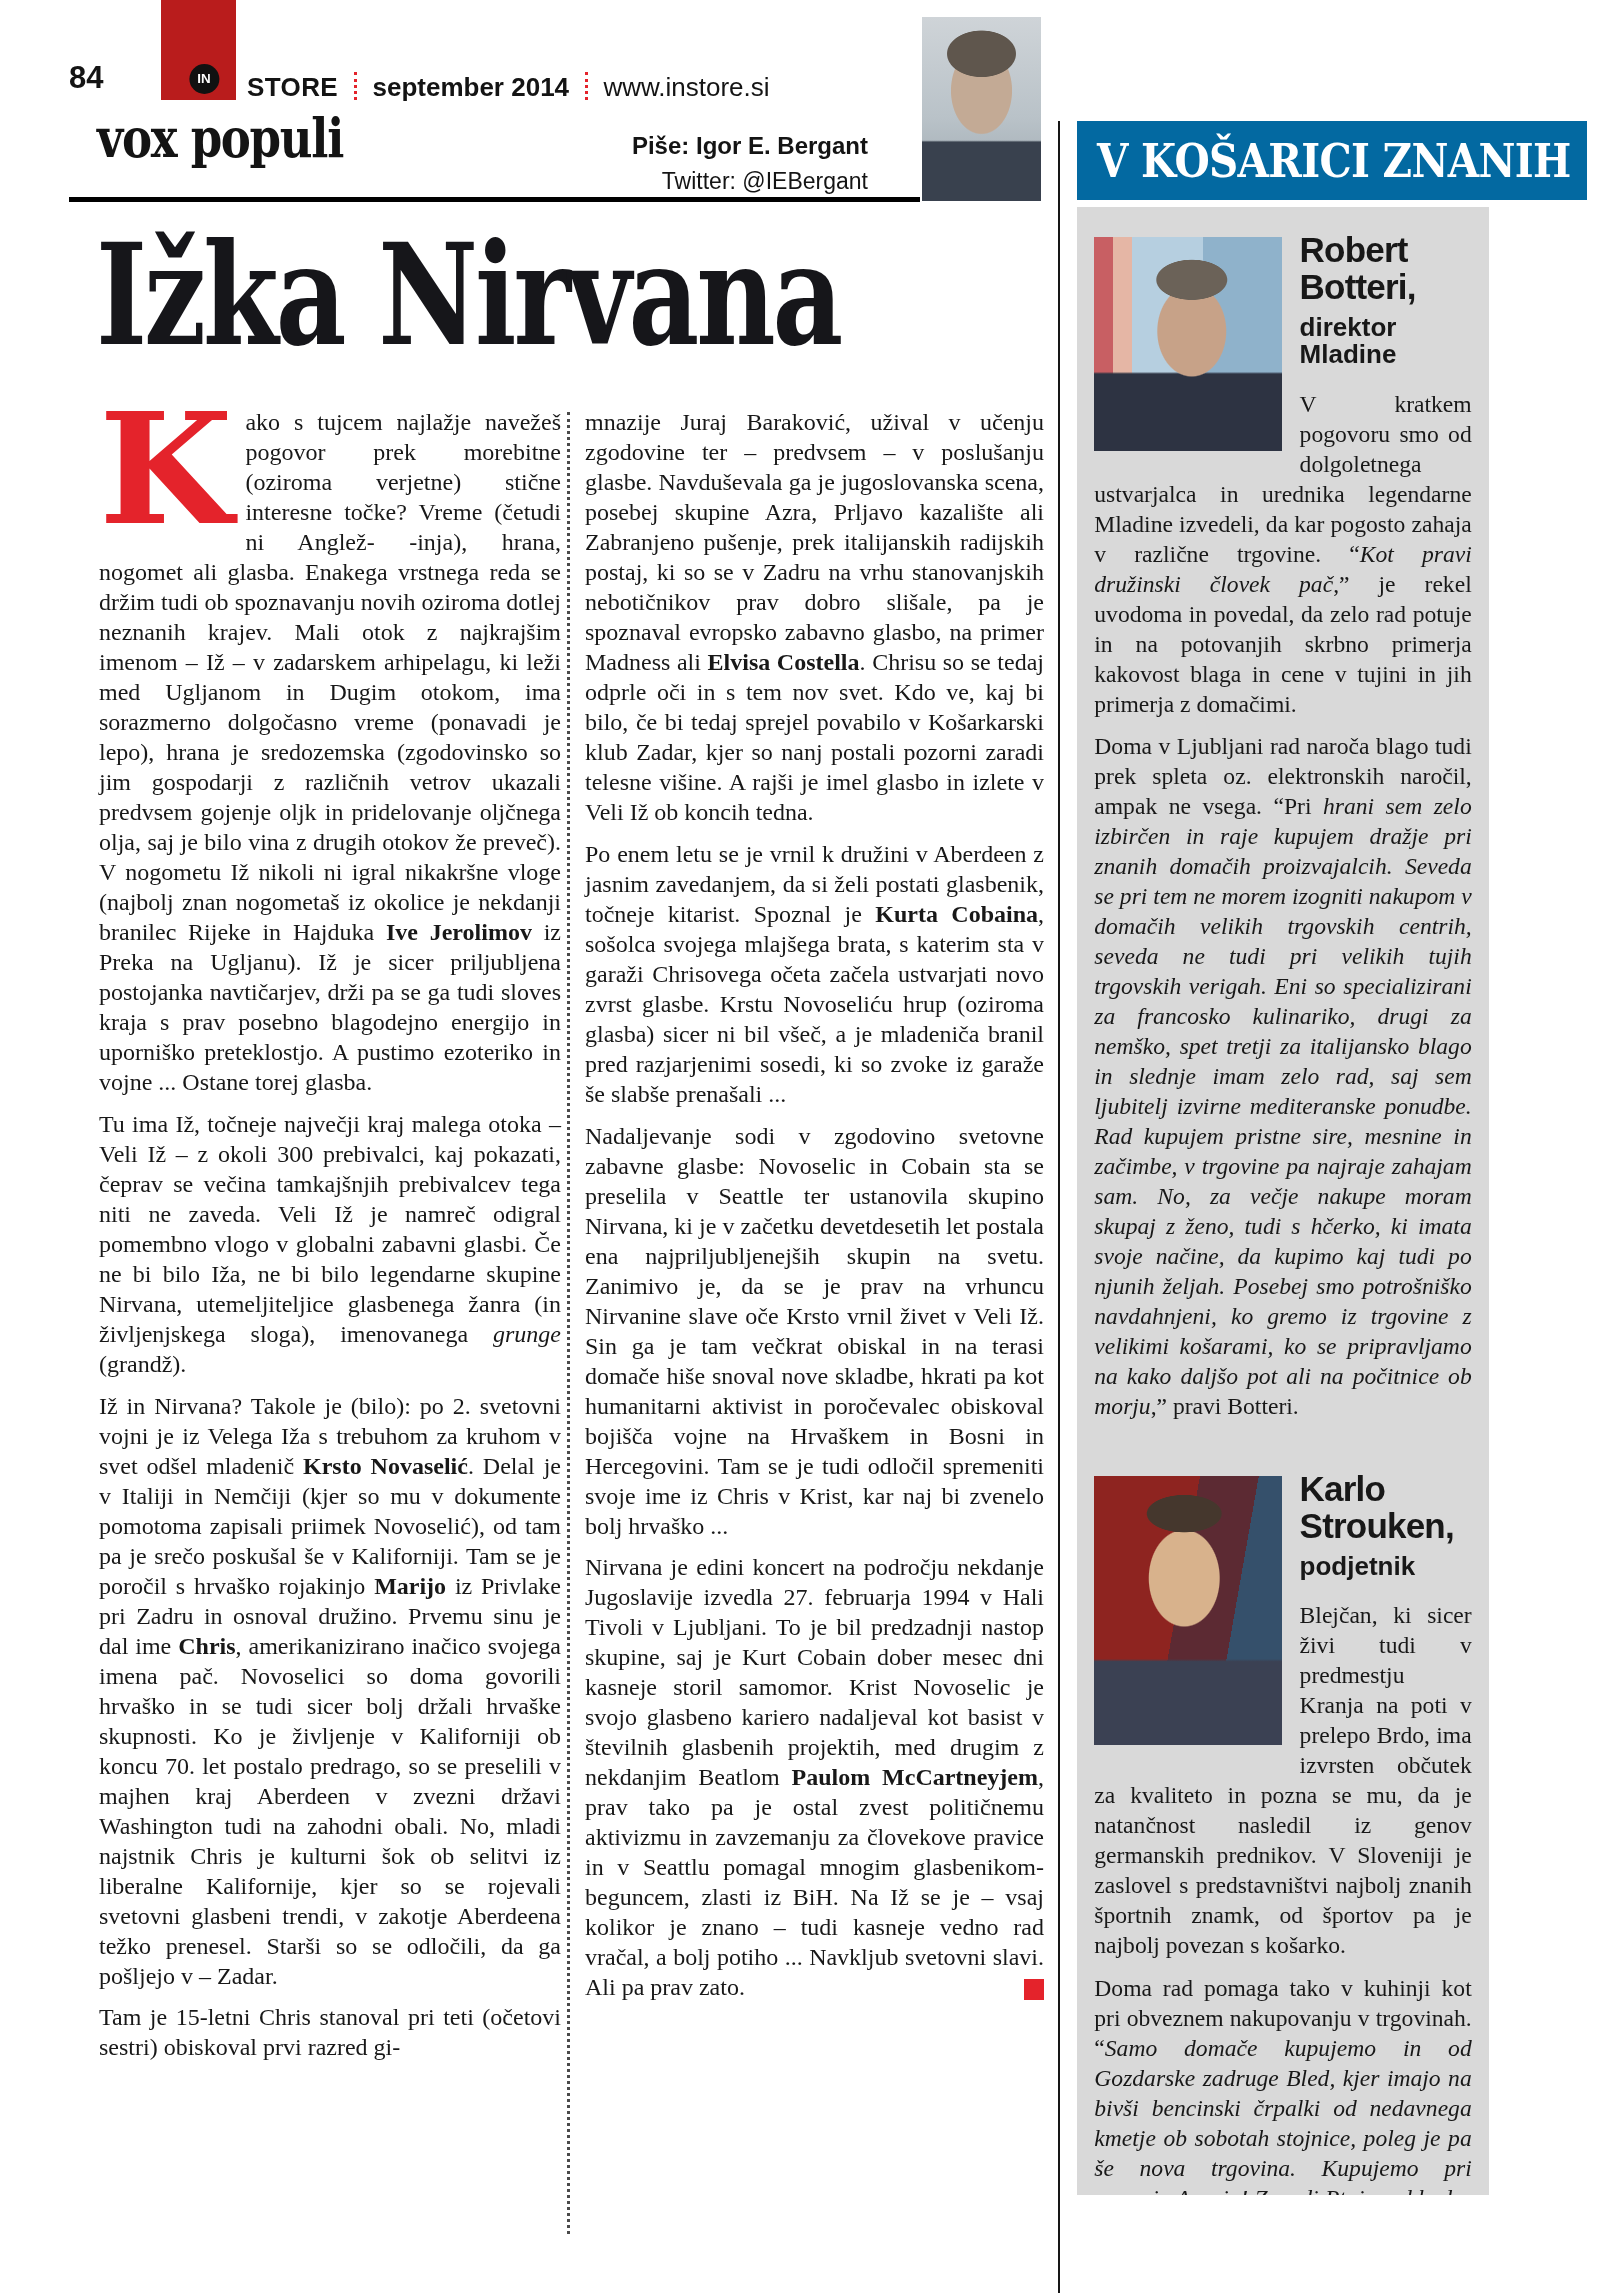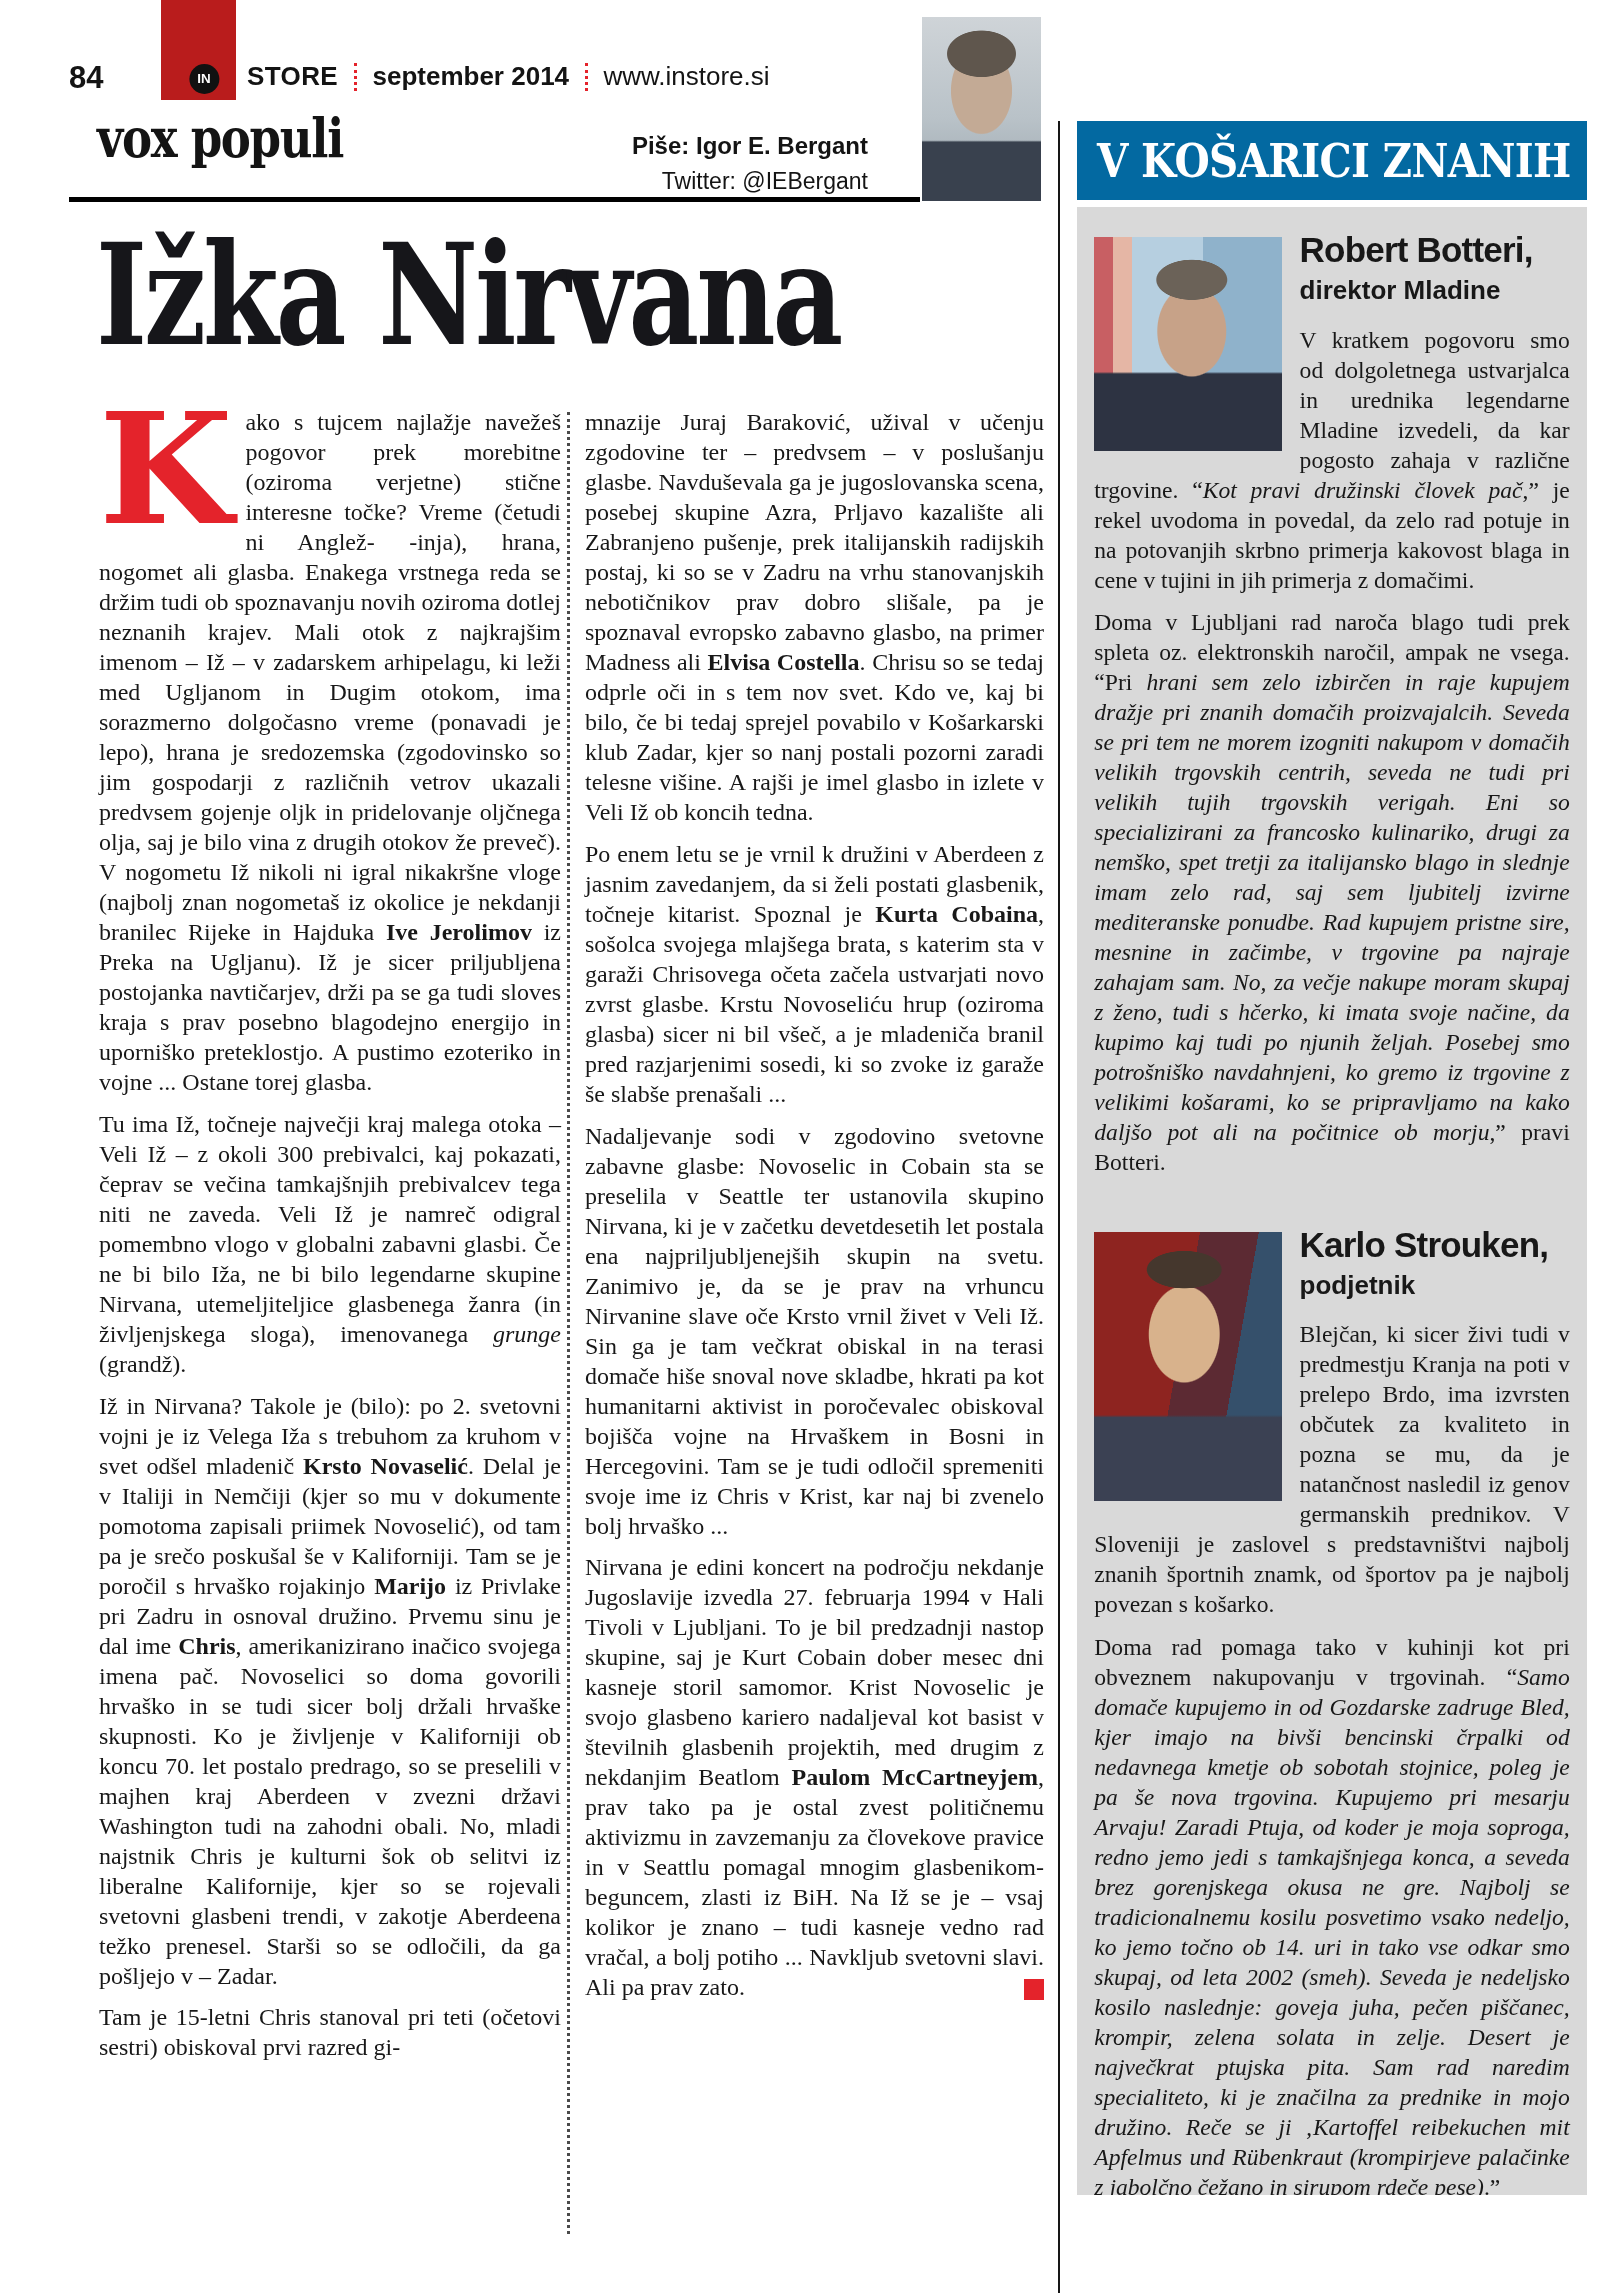--- a/index.html
+++ b/index.html
@@ -17,21 +17,21 @@
     position:absolute; left:161px; top:0; width:75px; height:100px;
     background:#b91c1c;
   }
   .logo-circle {
     position:absolute; left:50%; transform:translateX(-32%); bottom:6.3px;
     width:30px; height:30px; border-radius:50%; background:#111;
     color:#fff; font-family:"Liberation Sans", sans-serif; font-weight:bold;
     font-size:13.4px; display:flex; align-items:center; justify-content:center;
   }
   .brand-row {
-    position:absolute; left:247px; top:61px; display:flex; align-items:center;
+    position:absolute; left:247px; top:72px; display:flex; align-items:flex-start;
     gap:15.7px; font-family:"Liberation Sans", sans-serif; font-size:26px;
     white-space:nowrap;
   }
   .brand-row .store { font-weight:bold; letter-spacing:0.4px; }
   .brand-row .issue { font-weight:bold; }
   .brand-row .site  { font-weight:normal; }
   .dot-sep { height:28px; border-left:3.1px dotted #e4232b; }
   .section-title {
     position:absolute; left:97px; top:105px;
     font-family:"DejaVu Serif", serif; font-weight:bold; font-size:55px;
@@ -90,21 +90,21 @@
   .sb-banner {
     position:absolute; left:1077px; top:121px; width:510px; height:79px;
     background:#0369a1; display:flex; align-items:center;
   }
   .sb-banner .t {
     color:#fff; font-family:"DejaVu Serif", serif; font-weight:bold;
     font-size:46px; letter-spacing:-0.8px; margin-left:20.4px;
     transform:scaleX(0.88); transform-origin:left center; white-space:nowrap;
   }
   .sb-panel {
-    position:absolute; left:1077px; top:207px; width:510px; height:1988px;
+    position:absolute; left:1077px; top:207px; width:412px; height:1988px;
     background:#d9d9d9; box-sizing:border-box; padding:23.6px 17.3px 0 17.3px;
     font-size:23.6px; line-height:30px; text-align:justify; overflow:hidden;
     color:#181818;
   }
   .sb-panel p { margin:0 0 12.6px 0; }
   .profile { overflow:visible; }
   .profile + .profile { margin-top:50px; }
   .profile-photo { float:left; margin:4.7px 17.3px 6.3px 0; }
   .photo-botteri {
     width:188px; height:214px;

